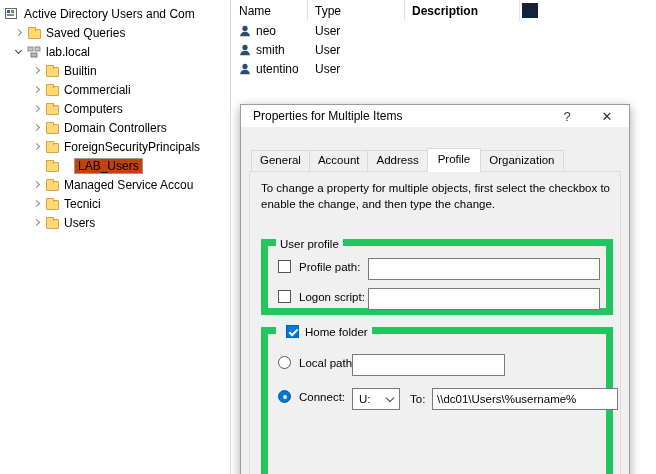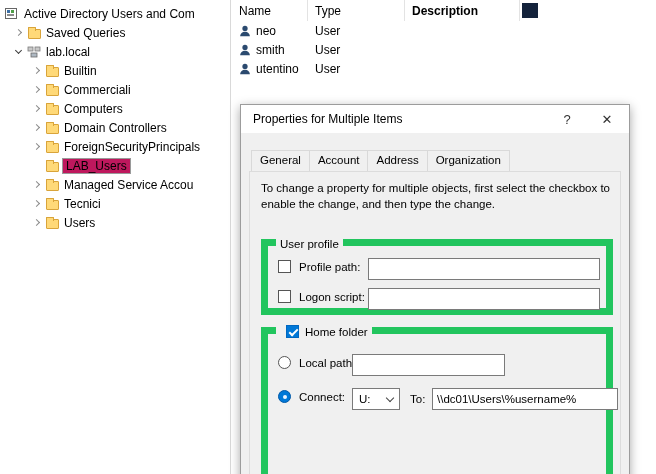--- a/index.html
+++ b/index.html
@@ -22,39 +22,39 @@
           border-right:1.4px solid #8a8a8a; border-bottom:1.4px solid #8a8a8a; }
   .chev.right { transform:rotate(-45deg); }
   .chev.down  { border-color:#3c3c3c; transform:rotate(45deg); margin-top:-2px; }
   .ticon { flex:0 0 16px; display:flex; justify-content:center; align-items:center; }
   .folder { width:13px; height:10px; background:#ffd978; border:1px solid #d9a43a;
             border-radius:1px; position:relative; margin-top:2px; }
   .folder::before { content:""; position:absolute; top:-3px; left:-1px; width:6px; height:3px;
             background:#ffd978; border:1px solid #d9a43a; border-bottom:none;
             border-radius:1px 1px 0 0; }
   .tlabel { margin-left:4px; }
-  .tlabel.sel { background:#be185d; border:1px solid #9a9a9a; padding:0 3px; margin-left:2px; }
+  .tlabel.sel { background:#c2410c; border:1px solid #9a9a9a; padding:0 3px; margin-left:14px; }
 
   
   .list { position:absolute; left:232px; top:0; right:0; height:100%; }
   .lheader { display:flex; height:21px; align-items:stretch; }
   .hcol { padding-left:7px; border-right:1px solid #e3e3e3; display:flex; align-items:center; }
   .hcol.c1 { width:76px; } .hcol.c2 { width:97px; } .hcol.c3 { width:115px;font-weight:bold; }
   .hblock { width:16px; height:15px; background:#14233c; margin:3px 0 0 2px; }
   .lrow { display:flex; align-items:center; height:19px; }
   .cell-name { display:flex; align-items:center; width:76px; padding-left:6px; }
   .cell-name span { margin-left:4px; }
   .cell-type { width:97px; padding-left:7px; }
   .usericon { width:14px; height:14px; flex:0 0 14px; }
 
   
   .dialog { position:absolute; left:240px; top:104px; width:390px; height:390px;
             background:#f0f0f0; border:1px solid #9c9c9c;
             box-shadow:0 3px 10px rgba(0,0,0,.35); font-size:11.5px; }
-  .titlebar { height:28px; background:#fff; display:flex; align-items:center; }
+  .titlebar { height:22px; background:#fff; display:flex; align-items:center; }
   .dtitle { flex:1; padding-left:12px; font-size:12px; }
   .tbtn { width:36px; height:30px; display:flex; align-items:center; justify-content:center;
           color:#333; font-size:13px; }
   .tbtn.close { width:44px; font-size:13px; }
 
   .tabs { position:absolute; left:10px; top:45px; display:flex; z-index:3; }
   .tab { height:21px; padding:3px 8px 0; border:1px solid #d9d9d9; border-bottom:none;
          background:#f0f0f0; margin-right:-1px; }
   .tab.active { background:#fff; height:24px; margin-top:-2px; padding:4px 10px 0;
                 position:relative; z-index:4; }
@@ -271,20 +271,21 @@
     <div class="titlebar">
       <div class="dtitle">Properties for Multiple Items</div>
       <div class="tbtn">?</div>
       <div class="tbtn close">✕</div>
     </div>
 
     <div class="tabs">
       <div class="tab">General</div>
       <div class="tab">Account</div>
       <div class="tab">Address</div>
+      <div class="tab active">Profile</div>
       <div class="tab">Organization</div>
     </div>
 
     <div class="page"></div>
 
     <div class="desc">To change a property for multiple objects, first select the checkbox to enable the change, and then type the change.</div>
 
     <div class="group g1">
       <div class="glabel">User profile</div>
 

